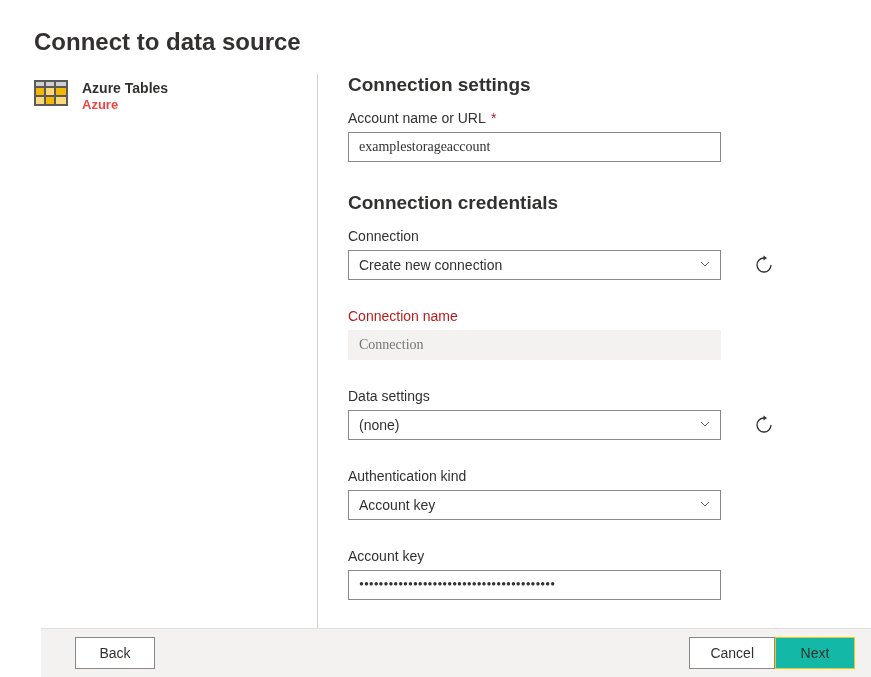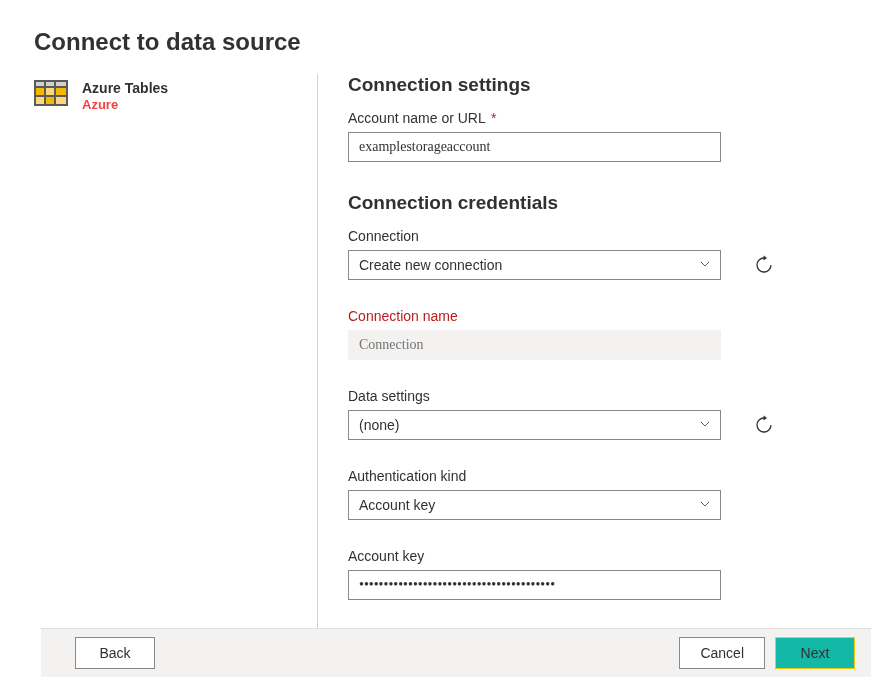--- a/index.html
+++ b/index.html
@@ -146,21 +146,20 @@
       background: #f3f2f1;
       border-top: 1px solid #e1dfdd;
       display: flex;
       align-items: center;
       justify-content: space-between;
       padding: 0 16px 0 34px;
       margin-left: 41px;
     }
     .footer-right {
       display: flex;
-      gap: 10px;
     }
     .btn {
       height: 32px;
       padding: 0 20px;
       font-size: 14px;
       font-family: inherit;
       border: 1px solid #8a8886;
       background: #ffffff;
       color: #323130;
       cursor: pointer;

